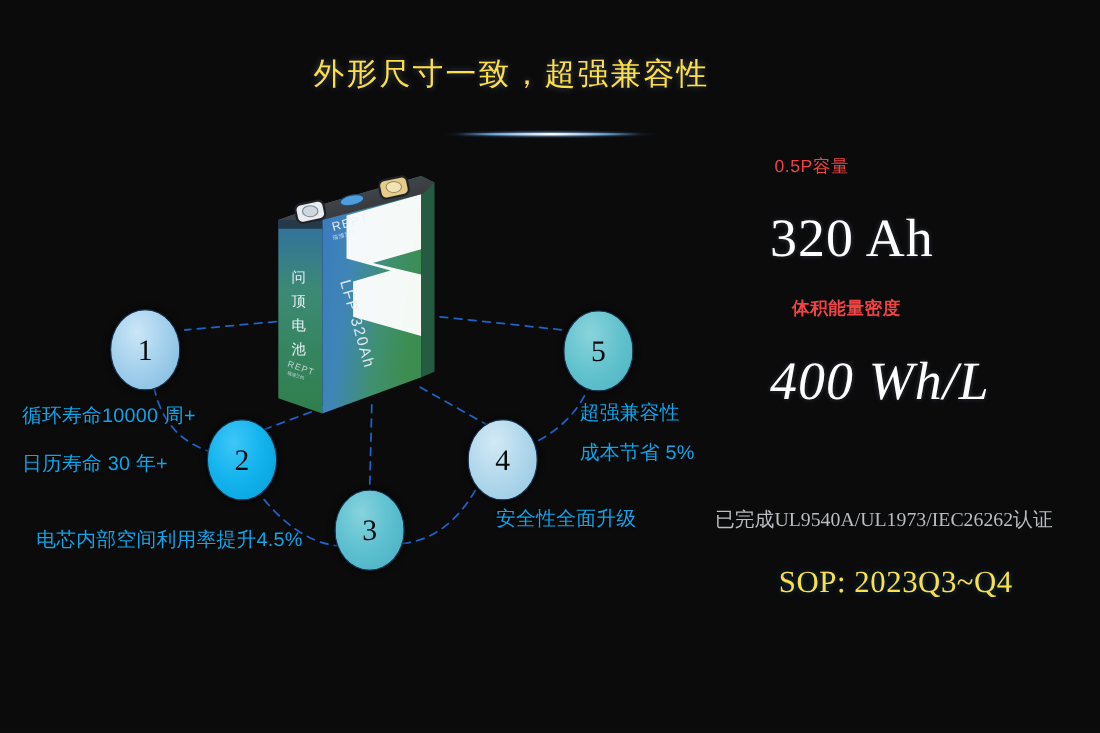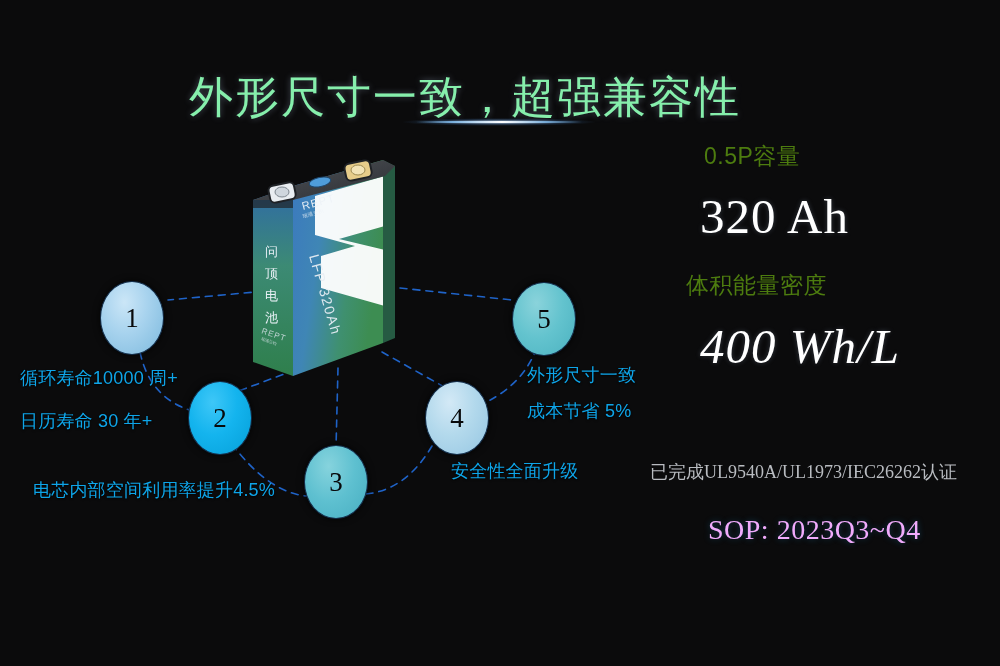--- a/index.html
+++ b/index.html
@@ -14,79 +14,78 @@
     font-family: "Liberation Sans", "DejaVu Sans", sans-serif;
     -webkit-font-smoothing: antialiased;
   }
 
   
   #title {
     position: absolute;
     left: 0; top: 48px;
     width: 930px;
     text-align: center;
-    font-size: 44px;
+    font-size: 28px;
     letter-spacing: 2px;
-    color: #86efac;
+    color: #fde047;
     font-family: "Liberation Sans", "DejaVu Sans", sans-serif;
     text-shadow: 0 0 6px rgba(200,220,255,0.35), 0 1px 2px rgba(0,0,0,0.9);
     white-space: nowrap;
-    margin-top: 20px;
   }
   #title-divider {
     position: absolute;
     left: 400px; top: 118px;
     width: 198px; height: 8px;
     background:
       radial-gradient(ellipse 60% 60% at 50% 50%, rgba(255,255,255,0.95) 0%, rgba(170,210,255,0.55) 28%, rgba(70,130,200,0.22) 58%, rgba(0,0,0,0) 82%);
   }
   #title-divider::after {
     content: "";
     position: absolute;
     left: 8%; top: 3px;
     width: 84%; height: 2px;
     background: linear-gradient(to right, rgba(40,90,150,0) 0%, rgba(130,190,240,0.85) 22%, #ffffff 52%, rgba(130,190,240,0.8) 78%, rgba(40,90,150,0) 100%);
     filter: blur(0.4px);
   }
 
   
   .metric-label {
     position: absolute;
-    color: #4d7c0f;
-    font-size: 23px;
+    color: #ef4444;
+    font-size: 16px;
     letter-spacing: 0.5px;
     white-space: nowrap;
   }
   .metric-value {
     position: absolute;
     color: #ffffff;
     font-family: "Liberation Serif", "DejaVu Serif", serif;
     font-size: 49px;
     letter-spacing: 1px;
     white-space: nowrap;
     text-shadow: 0 0 5px rgba(180,200,230,0.25);
     margin-top: 12px;
   }
   #cap-label   { left: 704px; top: 141px; }
   #cap-value   { left: 700px; top: 176px; }
-  #dens-label  { left: 686px; top: 270px; }
+  #dens-label  { left: 720px; top: 270px; font-weight: bold; }
   #dens-value  { left: 700px; top: 306px; font-style: italic; }
 
   #cert-text {
     position: absolute;
     left: 650px; top: 460px;
     color: #b9bcc1;
     font-family: "Liberation Serif", "DejaVu Serif", serif;
     font-size: 18px;
     white-space: nowrap;
   }
   #sop-text {
     position: absolute;
     left: 708px; top: 514px;
-    color: #f0abfc;
+    color: #fde047;
     font-family: "Liberation Serif", "DejaVu Serif", serif;
     font-size: 28px;
     letter-spacing: 0.5px;
     white-space: nowrap;
     text-shadow: 0 0 6px rgba(30,160,225,0.35);
   }
 
   
   #connectors {
     position: absolute; left: 0; top: 0;
@@ -241,21 +240,21 @@
     <span>4</span>
   </div>
   <div class="node" id="node5">
     <span>5</span>
   </div>
 
   <div class="caption" id="cap1a">循环寿命10000 周+</div>
   <div class="caption" id="cap1b">日历寿命 30 年+</div>
   <div class="caption" id="cap2">电芯内部空间利用率提升4.5%</div>
   <div class="caption" id="cap4">安全性全面升级</div>
-  <div class="caption" id="cap5a">外形尺寸一致</div>
+  <div class="caption" id="cap5a">超强兼容性</div>
   <div class="caption" id="cap5b">成本节省 5%</div>
 
   <div class="metric-label" id="cap-label">0.5P容量</div>
   <div class="metric-value" id="cap-value">320 Ah</div>
   <div class="metric-label" id="dens-label">体积能量密度</div>
   <div class="metric-value" id="dens-value">400 Wh/L</div>
 
   <div id="cert-text">已完成UL9540A/UL1973/IEC26262认证</div>
   <div id="sop-text">SOP: 2023Q3~Q4</div>
 

